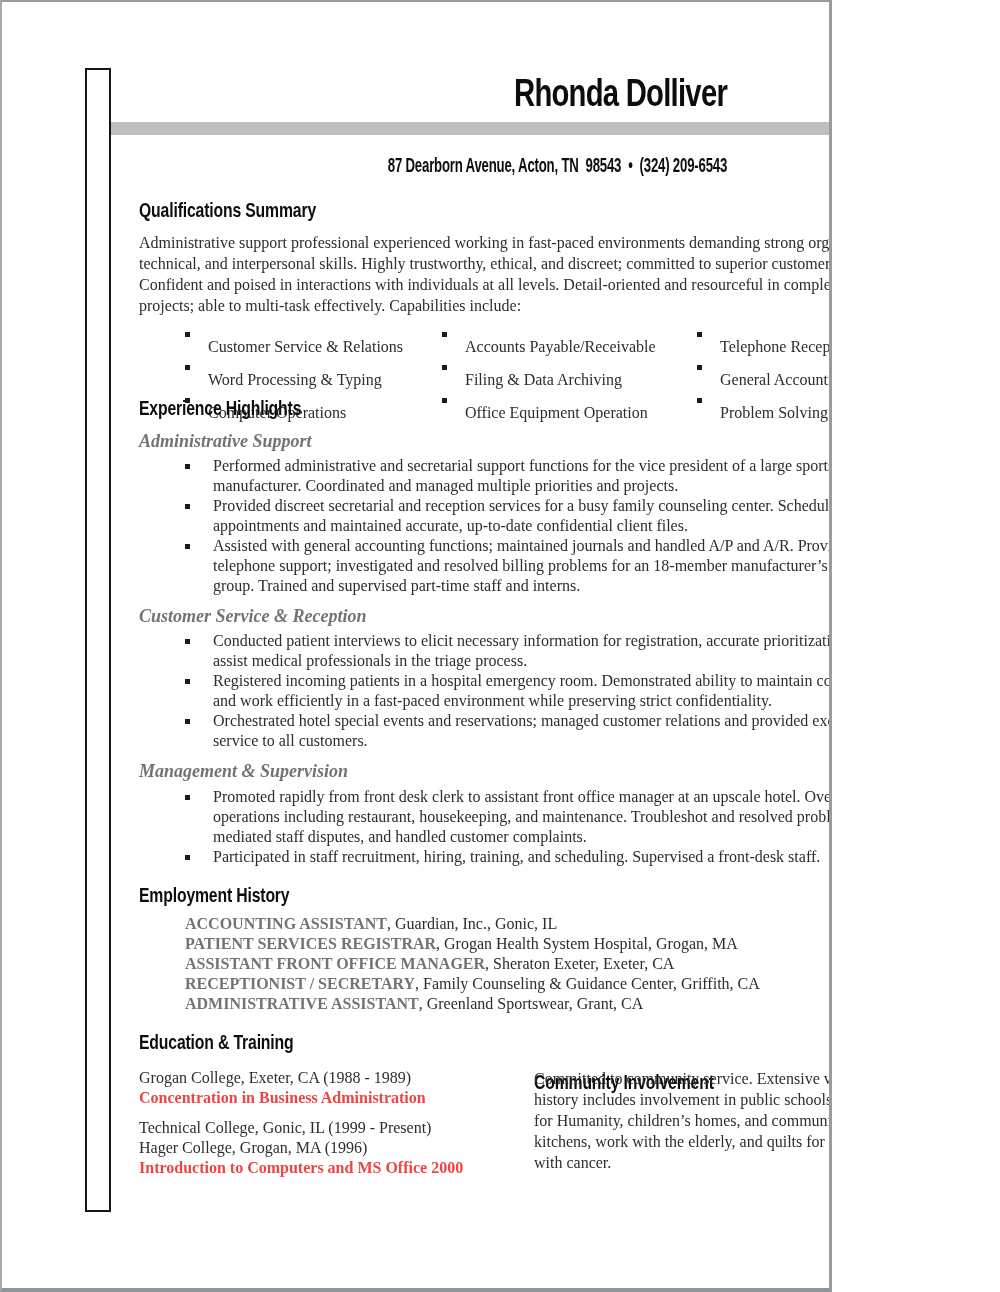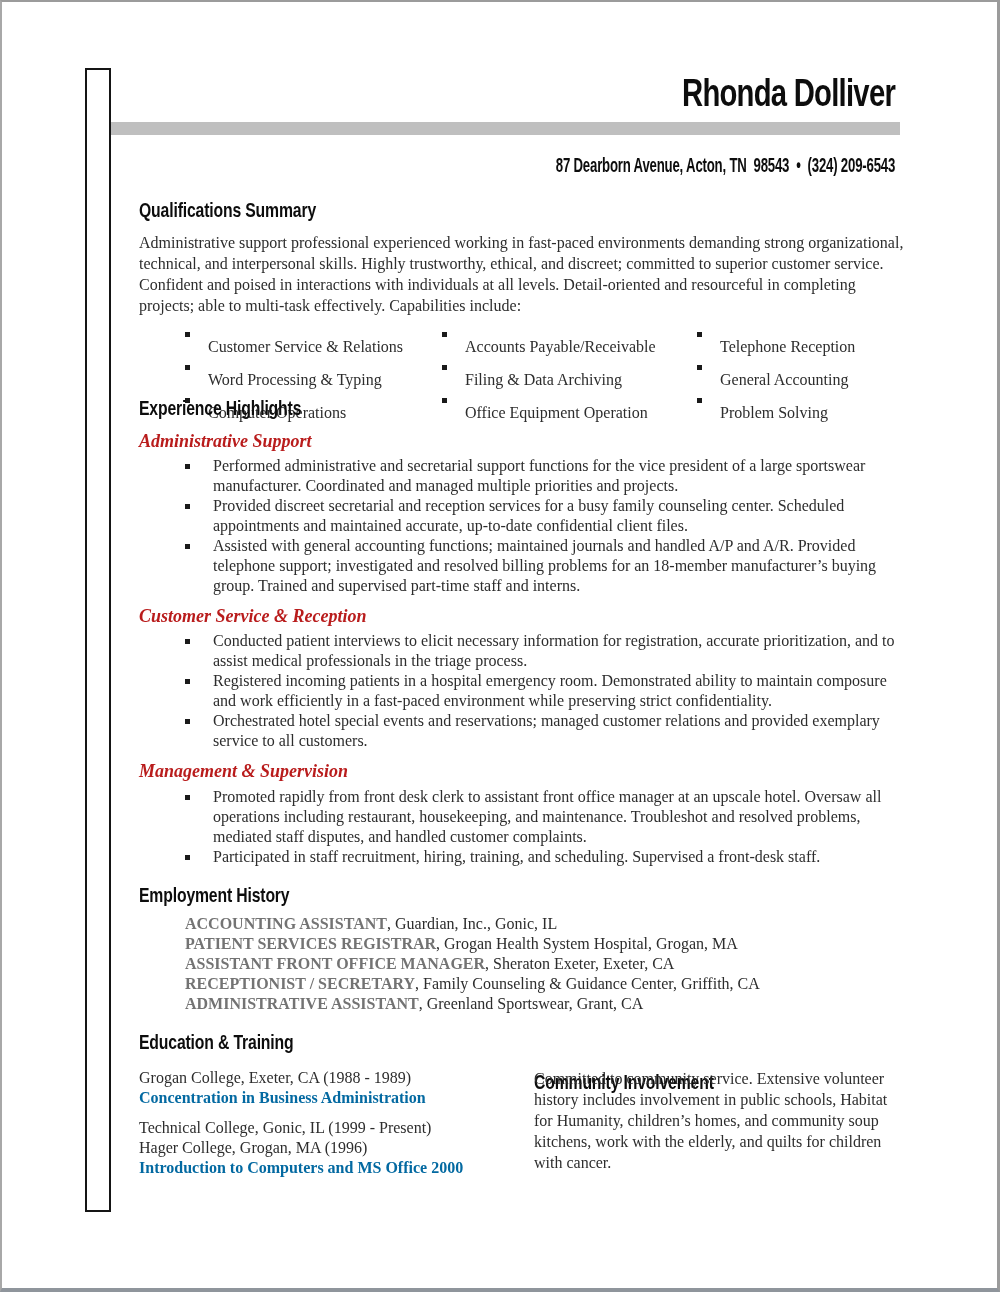--- a/index.html
+++ b/index.html
@@ -1,19 +1,19 @@
 <!DOCTYPE html>
 <html><head>
 <meta charset="utf-8">
 <style>
   * { margin:0; padding:0; box-sizing:border-box; }
   html,body { background:#ffffff; }
   .page {
     position:relative;
-    width:1000px; height:1292px;
+    width:832px; height:1292px;
     background:#ffffff;
     border-top:2px solid #9b9b9b;
     border-left:2px solid #a8a8a8;
     border-right:3px solid #9b9b9b;
     border-bottom:4px solid #8f959c;
     overflow:hidden;
     font-family:"Liberation Serif", serif;
     color:#2d2d2d;
   }
   
@@ -61,37 +61,37 @@
   }
   .cap-item { display:flex; line-height:20px; font-size:16px;flex-direction:column; }
   .sq {
     flex:0 0 auto; width:5px; height:5px;
     background:#1a1a1a; margin-top:8px;
   }
   .cap-item .lbl { margin-left:23px; }
 
   .subhead {
     position:absolute; left:137px;
-    font-size:18px; font-weight:700; font-style:italic; color:#b91c1c;
+    font-size:18px; font-weight:700; font-style:italic; color:#737373;
   }
   .bullets { position:absolute; left:183px; width:716px; }
   .bullet-row { display:flex; }
   .bullet-row .txt {
     margin-left:23px; width:687px;
     font-size:16px; line-height:20px;
   }
 
   .jobs { position:absolute; left:183px; top:912px; }
   .job-row { font-size:16px; line-height:20px; white-space:nowrap; }
   .job-row .job-title { font-weight:700; color:#737373; }
 
   .edu { position:absolute; left:137px; top:1066px; width:370px; }
   .edu-group { margin-bottom:10px; }
   .edu-line { font-size:16px; line-height:20px; }
-  .edu-line.bold { font-weight:700; color:#0369a1; }
+  .edu-line.bold { font-weight:700; color:#ef4444; }
 
   .community-par { position:absolute; left:532px; top:1066px; width:368px; }
 </style>
 </head>
 <body>
 
 <div class="page">
 
   <div class="vbar"></div>
   <div class="grayrule"></div>

